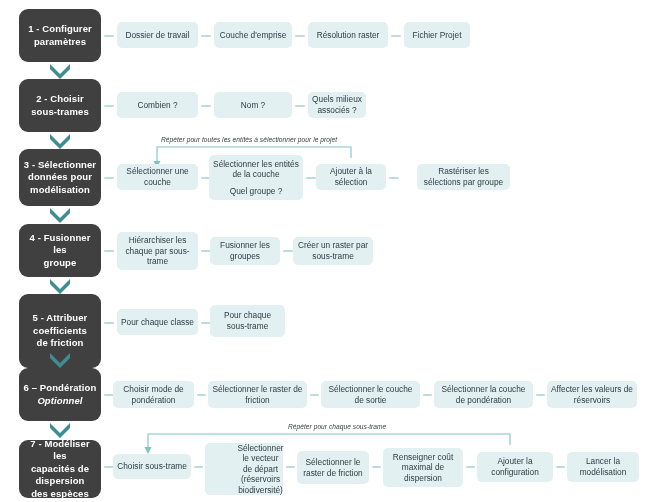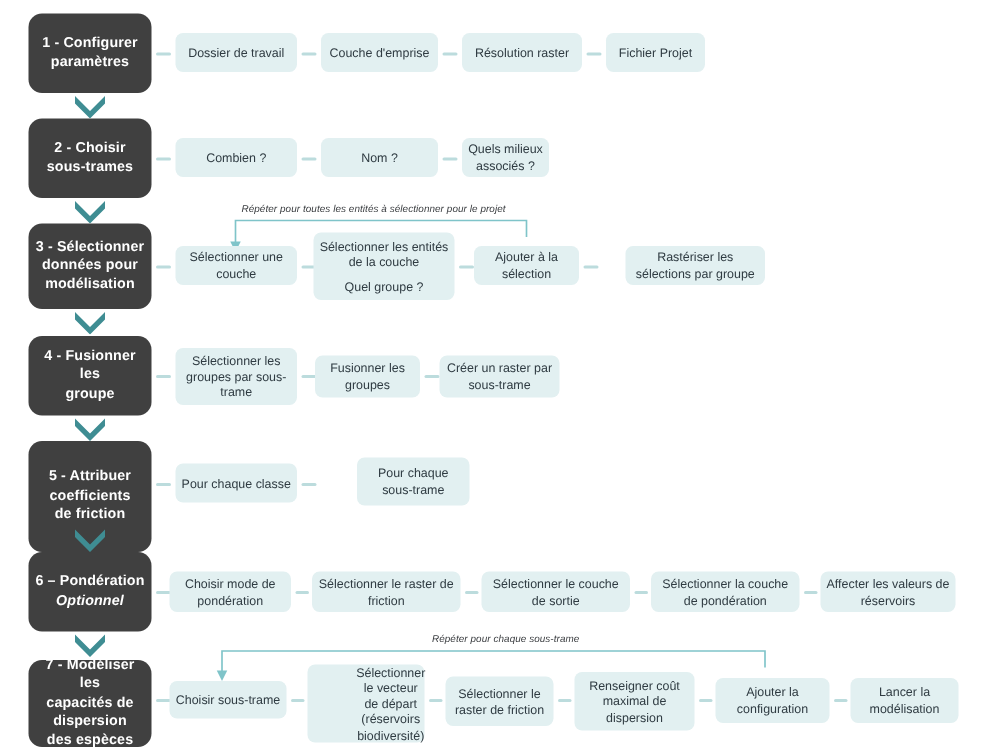--- a/index.html
+++ b/index.html
@@ -189,21 +189,21 @@
   </div>
 
   <div class="stage" style="left:19px; top:224px; width:82px; height:53px;">
     <span class="stage-txt">
       <span>4 - Fusionner les</span><br>
       <span>groupe</span>
     </span>
   </div>
   <div class="dash" style="left:104px; top:250px; width:10px;"></div>
   <div class="step" style="left:117px; top:232px; width:81px; height:38px;">
-    <span>Sélectionner les groupes par sous-trame</span>
+    <span>Hiérarchiser les chaque par sous-trame</span>
   </div>
   <div class="dash" style="left:201px; top:250px; width:10px;"></div>
   <div class="step" style="left:210px; top:237px; width:70px; height:28px;">
     <span>Fusionner les groupes</span>
   </div>
   <div class="dash" style="left:283px; top:250px; width:10px;"></div>
   <div class="step" style="left:293px; top:237px; width:80px; height:28px;">
     <span>Créer un raster par sous-trame</span>
   </div>
 
@@ -218,21 +218,21 @@
       <span>5 - Attribuer</span><br>
       <span>coefficients</span><br>
       <span>de friction</span>
     </span>
   </div>
   <div class="dash" style="left:104px; top:322px; width:10px;"></div>
   <div class="step" style="left:117px; top:309px; width:81px; height:26px;">
     <span>Pour chaque classe</span>
   </div>
   <div class="dash" style="left:201px; top:322px; width:10px;"></div>
-  <div class="step" style="left:210px; top:305px; width:75px; height:32px;margin-left:28px;">
+  <div class="step" style="left:210px; top:305px; width:75px; height:32px;">
     <span>Pour chaque sous-trame</span>
   </div>
 
   <div class="chev" style="left:49px; top:352px;">
     <svg width="22" height="16" viewBox="0 0 22 16">
         <path d="M1 1 L11 11 L21 1 L21 6 L11 16 L1 6 Z" fill="#3f8d93"></path>
       </svg>
   </div>
 
   <div class="stage" style="left:19px; top:368px; width:82px; height:53px;">

